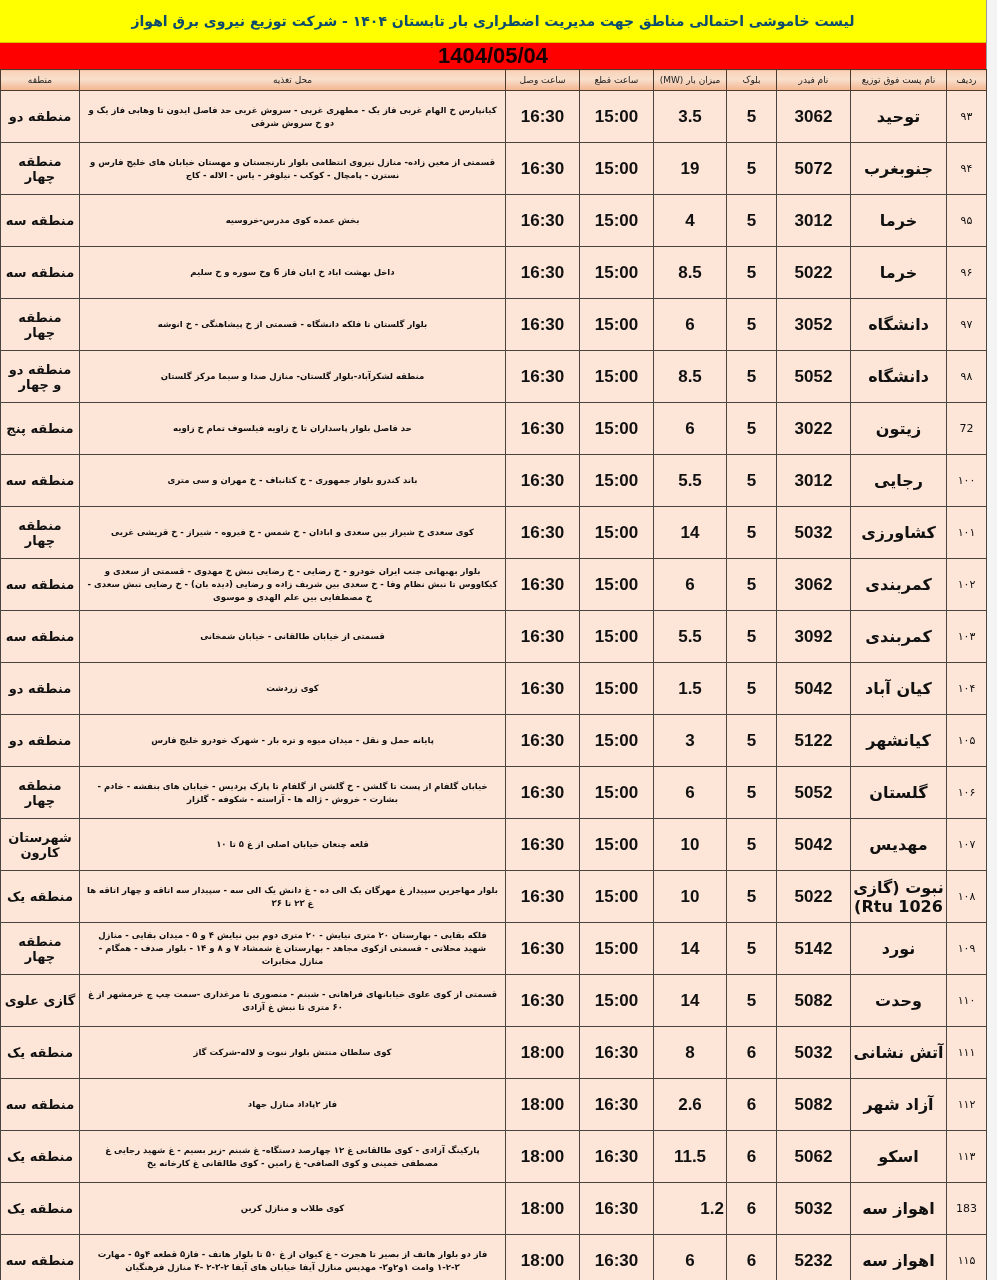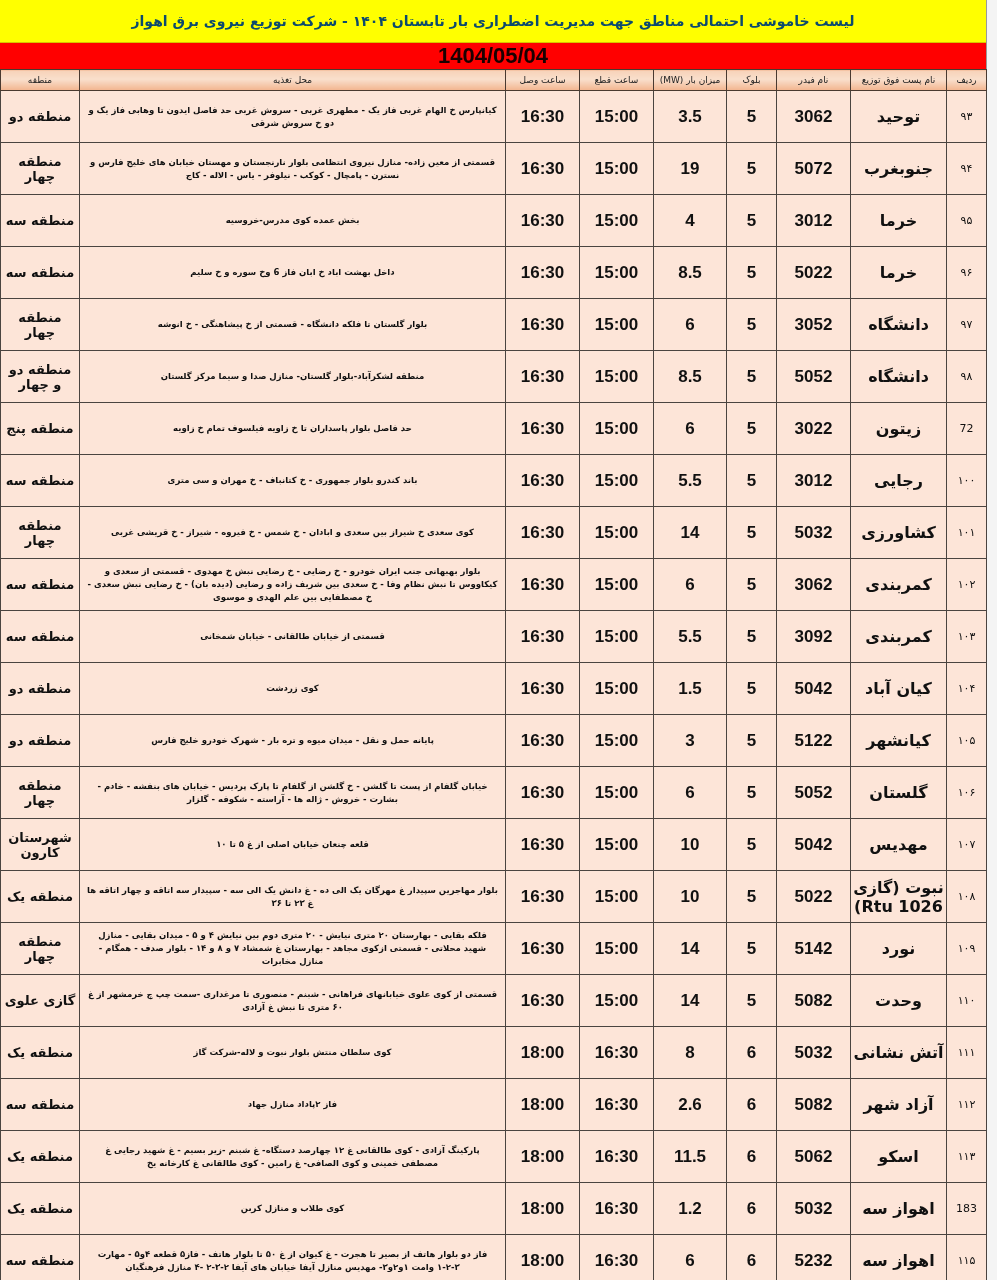--- a/index.html
+++ b/index.html
@@ -315,21 +315,21 @@
           <td class="num" style="direction: ltr;">16:30</td>
           <td class="num" style="direction: ltr;">18:00</td>
           <td class="loc">پارکینگ آزادی - کوی طالقانی غ ۱۲ چهارصد دستگاه- غ شبنم -زیر بسیم - غ شهید رجایی غ مصطفی خمینی  و کوی الصافی- غ رامین - کوی طالقانی غ کارخانه یخ</td>
           <td class="region">منطقه یک</td>
         </tr>
         <tr>
           <td class="idx">183</td>
           <td class="station">اهواز سه</td>
           <td class="num" style="direction: ltr;">5032</td>
           <td class="num" style="direction: ltr;">6</td>
-          <td class="num" style="direction: ltr;">1.2</td>
+          <td class="num" style="direction: ltr; text-align: right;">1.2</td>
           <td class="num" style="direction: ltr;">16:30</td>
           <td class="num" style="direction: ltr;">18:00</td>
           <td class="loc">کوی طلاب و منازل کربن</td>
           <td class="region">منطقه یک</td>
         </tr>
         <tr>
           <td class="idx">۱۱۵</td>
           <td class="station">اهواز سه</td>
           <td class="num" style="direction: ltr;">5232</td>
           <td class="num" style="direction: ltr;">6</td>

